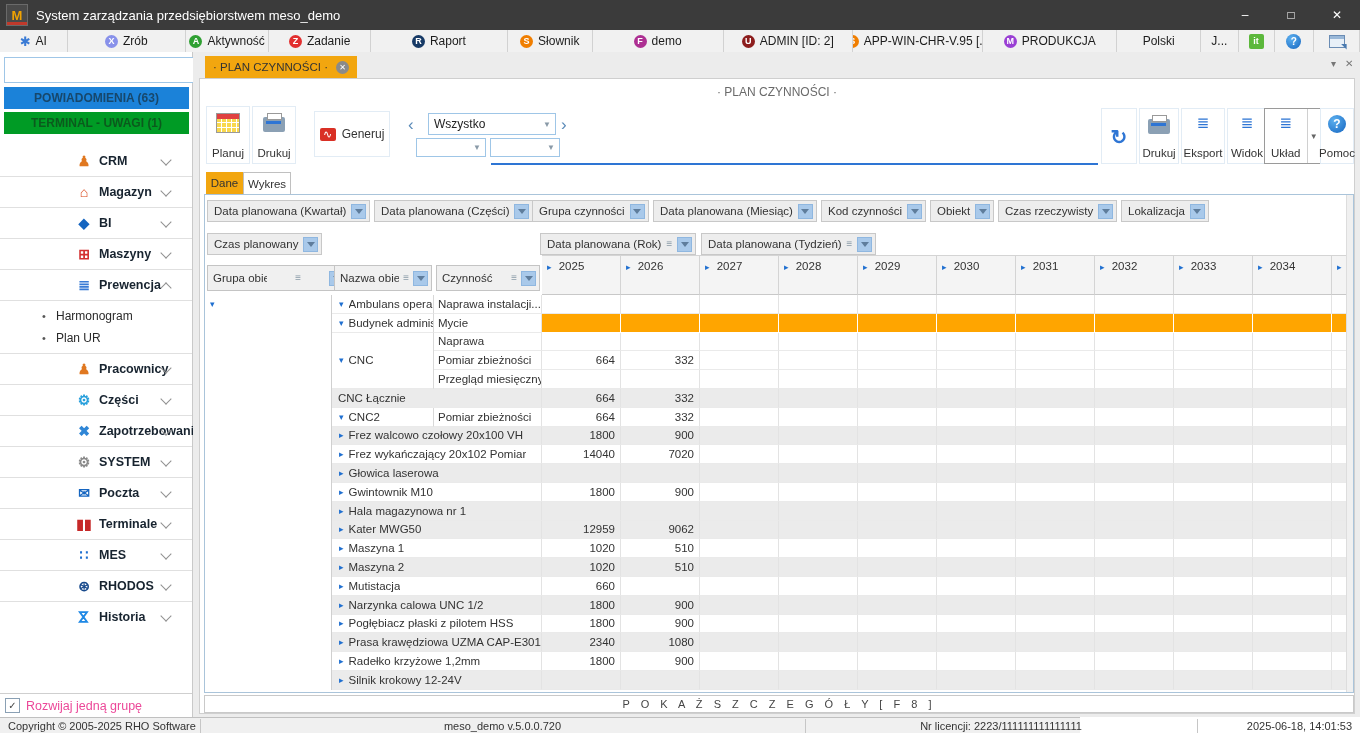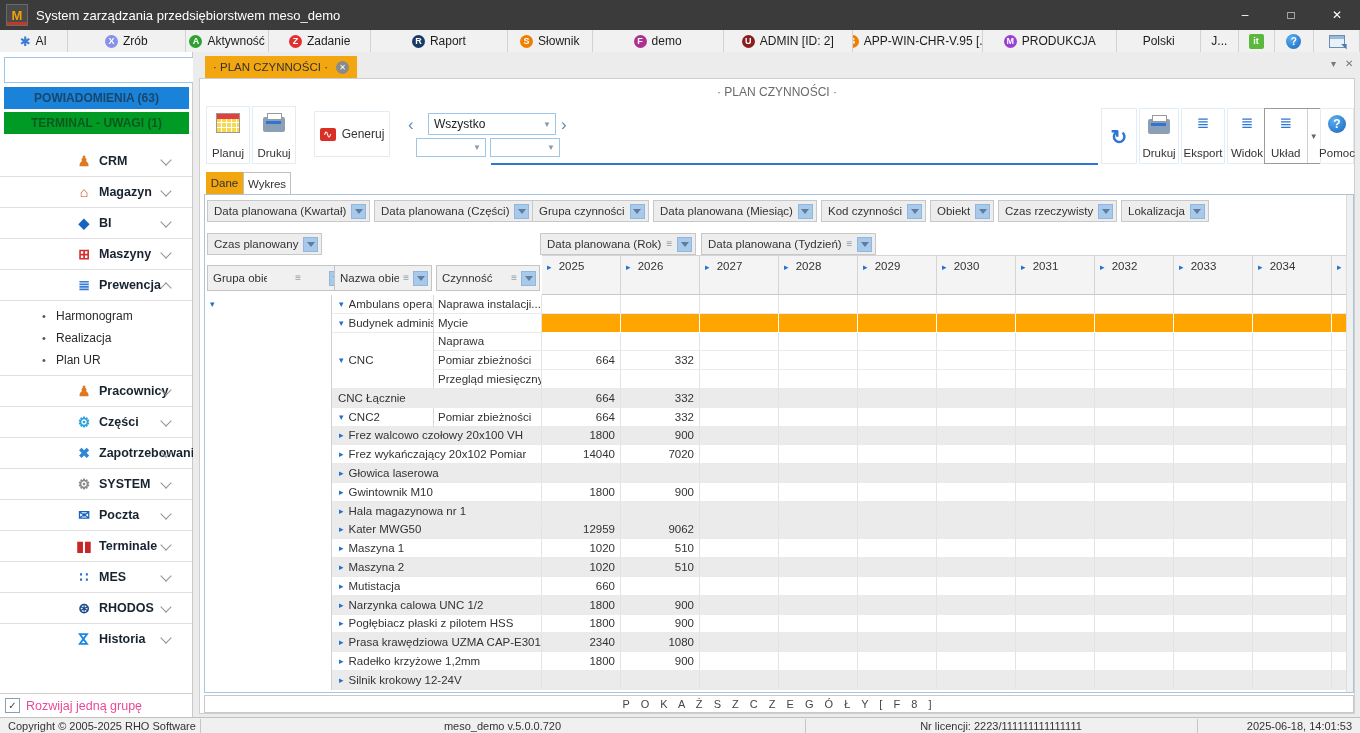--- a/index.html
+++ b/index.html
@@ -51,21 +51,21 @@
   .subitems{border-top:1px solid #e0e0e0;padding:4px 0;}
   .subitem{height:22px;display:flex;align-items:center;font-size:12px;color:#2a2a2a;
     padding-left:56px;position:relative;cursor:pointer;}
   .subitem:before{content:"•";position:absolute;left:42px;color:#555;font-size:11px;}
   .sidefoot{position:absolute;left:0;top:641px;width:192px;height:24px;border-top:1px solid #cfcfcf;
     display:flex;align-items:center;gap:6px;padding-left:5px;box-sizing:border-box;background:#fff;}
   .cbox{width:13px;height:13px;border:1px solid #8aa0b4;background:#fff;display:flex;align-items:center;
     justify-content:center;font-size:10px;color:#444;}
   .cblabel{font-size:12.5px;color:#ec4899;}
   
-  .statusbar{position:absolute;left:0;top:717px;width:1360px;height:16px;background:#f0f0f0;
+  .statusbar{position:absolute;left:0;top:717px;width:1080px;height:16px;background:#f0f0f0;
     border-top:1px solid #c0c0c0;font-size:11px;color:#333;}
   .statusbar .seg{position:absolute;top:1px;height:14px;display:flex;align-items:center;}
   .sdiv{position:absolute;top:1px;height:14px;width:1px;background:#c6c6c6;}
   
   .main{position:absolute;left:193px;top:52px;width:1167px;height:665px;background:#ececec;}
   .doctab{position:absolute;left:12px;top:4px;height:22px;background:#f2a60f;color:#333;font-size:11.5px;
     display:flex;align-items:center;gap:8px;padding:0 8px;cursor:pointer;}
   .tabclose{width:13px;height:13px;border-radius:50%;background:#8a8a8a;color:#fff;font-size:8px;
     display:flex;align-items:center;justify-content:center;}
   .cornerbtn{position:absolute;top:6px;font-size:10px;color:#777;cursor:pointer;}
@@ -236,21 +236,20 @@
           <div>Maszyny</div>
           <div class="chev down"></div>
         </div>
         <div class="nitem">
           <div class="nicon" style="color: rgb(58, 123, 213);">≣</div>
           <div>Prewencja</div>
           <div class="chev up"></div>
         </div>
         <div class="subitems">
           <div class="subitem">Harmonogram</div>
-          <div class="subitem">Realizacja</div>
           <div class="subitem">Plan UR</div>
         </div>
         <div class="nitem">
           <div class="nicon" style="color: rgb(224, 120, 32);">♟</div>
           <div>Pracownicy</div>
           <div class="chev down"></div>
         </div>
         <div class="nitem">
           <div class="nicon" style="color: rgb(41, 160, 220);">⚙</div>
           <div>Części</div>

